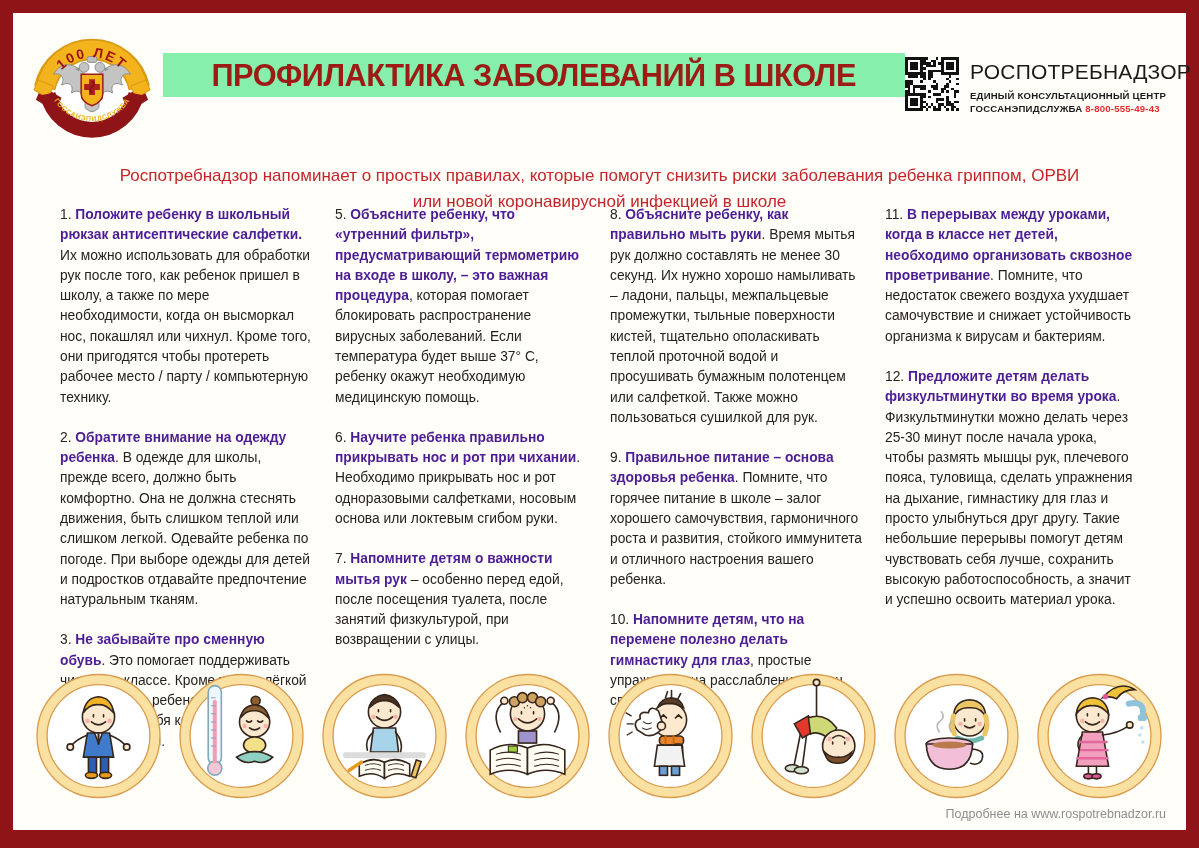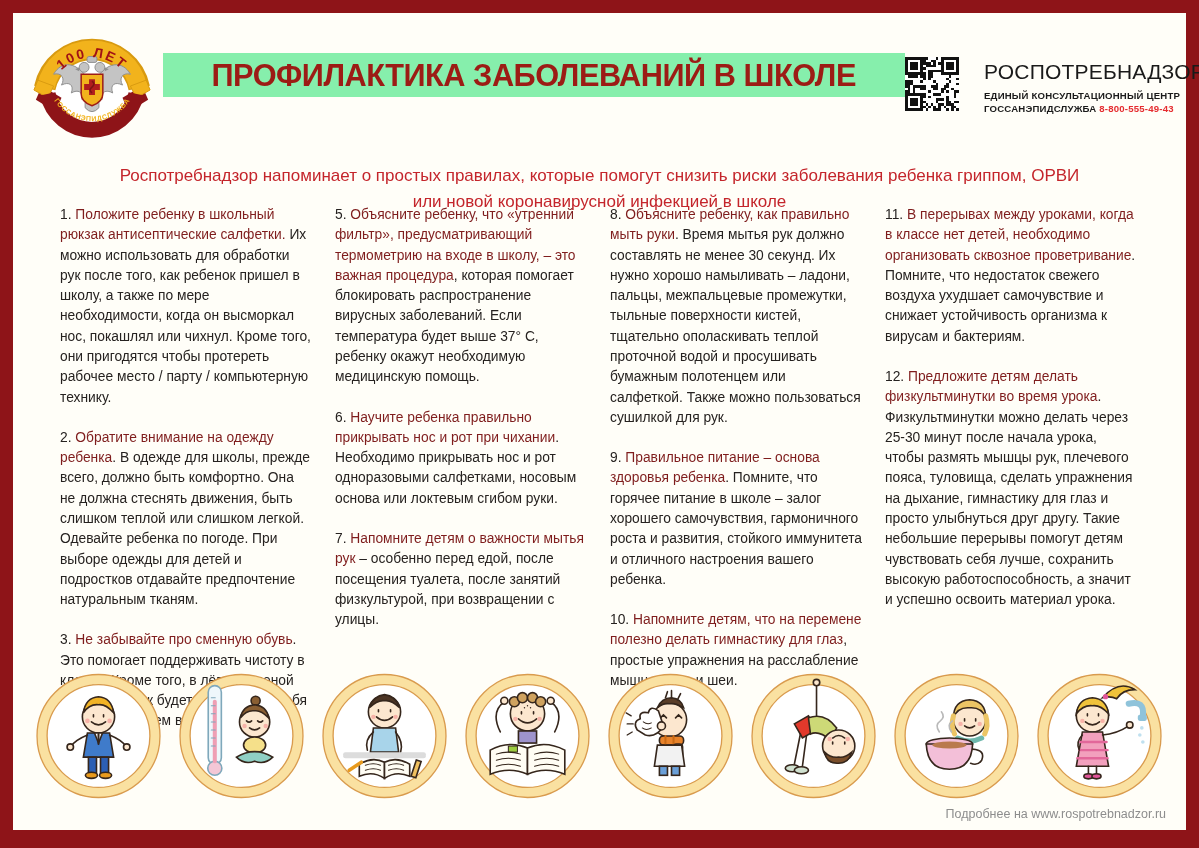--- a/index.html
+++ b/index.html
@@ -4,33 +4,33 @@
 <style>
   html,body{margin:0;padding:0;background:#555;}
   *{box-sizing:border-box;}
   .canvas{position:relative;width:1199px;height:848px;background:#8e1418;font-family:"Liberation Sans",sans-serif;overflow:hidden;}
   .inner{position:absolute;left:13px;top:13px;right:13px;bottom:18px;background:#fffef8;}
 
   .emblem{position:absolute;left:15px;top:12px;width:128px;height:128px;}
   .title-band{position:absolute;left:150px;top:40px;width:742px;height:44px;background:#86efac;display:flex;align-items:center;justify-content:center;}
   .title-band h1{margin:0;font-size:32px;font-weight:bold;letter-spacing:-0.5px;color:#9c1c15;transform:scaleX(0.96);white-space:nowrap;}
 
-  .header-right{position:absolute;left:892px;top:44px;width:268px;display:flex;gap:25px;}
+  .header-right{position:absolute;left:892px;top:44px;width:268px;display:flex;gap:11px;}
   .qr{width:54px;height:54px;flex:0 0 auto;}
   .hr-text{display:flex;flex-direction:column;padding-top:3px;}
   .agency{font-size:21px;font-weight:500;color:#1a1a1a;letter-spacing:0.2px;white-space:nowrap;}
   .hl1{margin-top:6px;font-size:9.6px;font-weight:bold;color:#1a1a1a;letter-spacing:0.2px;white-space:nowrap;}
   .hl2{margin-top:2px;font-size:9.6px;font-weight:bold;color:#1a1a1a;letter-spacing:0.2px;white-space:nowrap;}
   .phone{color:#e52b2f;}
 
   .subtitle{position:absolute;left:0;top:131px;width:100%;text-align:center;color:#c4252b;font-size:17px;line-height:1.55;margin-top:19px;}
 
   .columns{position:absolute;left:47px;top:192px;width:1077px;display:grid;grid-template-columns:repeat(4,1fr);column-gap:23px;color:#262220;font-size:13.8px;line-height:1.47;}
   .tip{margin:0 0 20px 0;}
-  .tip b{font-weight:normal;color:#7f1d1d;}
+  .tip b{font-weight:bold;color:#4c1d95;}
   .closing{margin-top:24px;text-align:center;color:#b5231f;font-size:17.5px;}
 
   .bubbles{position:absolute;left:22px;top:658px;width:1128px;display:flex;justify-content:space-between;}
   .bubble{width:127px;height:130px;}
   .bubble svg{display:block;width:100%;height:100%;}
 
   .footer{position:absolute;right:20px;top:794px;color:#8d8d8d;font-size:12.5px;}
 </style>
 </head>
 <body>

